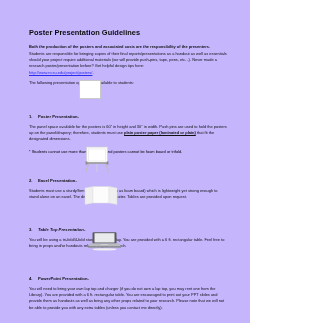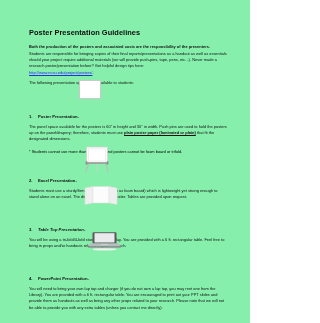--- a/index.html
+++ b/index.html
@@ -13,21 +13,21 @@
     height: 323px;
     overflow: hidden;
     font-family: "Liberation Sans", sans-serif;
     color: #000000;
     -webkit-font-smoothing: antialiased;
   }
   .page {
     position: relative;
     width: 250px;
     height: 323px;
-    background: #86efac;
+    background: #c4b5fd;
     box-sizing: border-box;
     padding: 28px 22px 0 29px;
   }
   .doc-title {
     font-size: 7.4px;
     font-weight: bold;
     line-height: 1.25;
     letter-spacing: 0.05px;
     margin: 0 0 7px 0;
     color: #0d0d0d;

